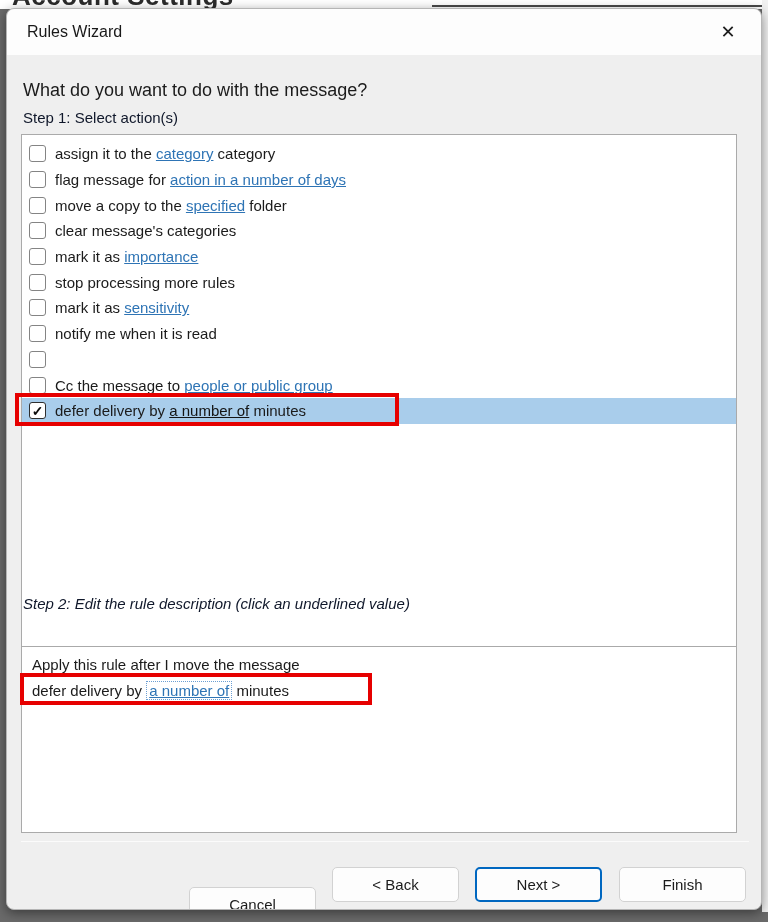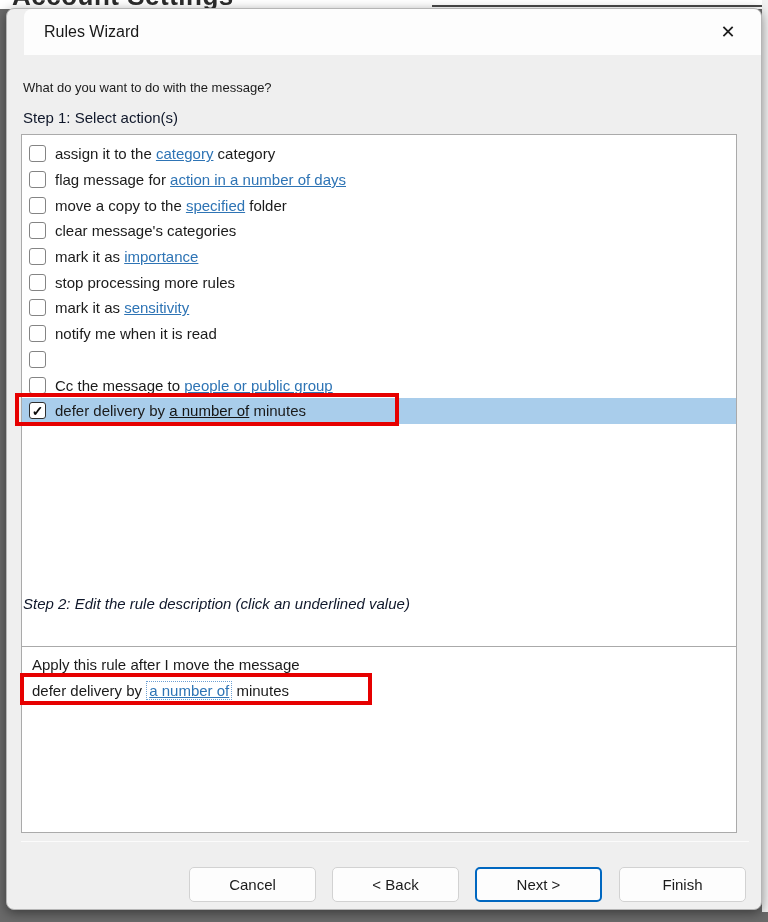--- a/index.html
+++ b/index.html
@@ -7,27 +7,27 @@
   *{box-sizing:border-box;}
 
   
   .bg-top{position:absolute;left:0;top:0;width:762px;height:9px;background:#ffffff;overflow:hidden;}
   .bg-top .bg-text{font-size:26px;font-weight:600;color:#2b2b2b;margin-top:-19px;margin-left:12px;letter-spacing:.5px;white-space:nowrap;}
   .bg-top-line{position:absolute;left:432px;top:5px;width:336px;height:2px;background:#4a4a4a;}
   .bg-right{position:absolute;right:0;top:0;width:6px;height:912px;background:#f1f1f1;}
 
   
   .dialog{position:absolute;left:6px;top:8px;width:756px;height:902px;background:#efefef;
-    border-radius:8px;border:1px solid #b5b5b5;box-shadow:0 3px 12px rgba(0,0,0,.45);overflow:hidden;padding-left:17px;}
+    border-radius:8px;border:1px solid #b5b5b5;box-shadow:0 3px 12px rgba(0,0,0,.45);overflow:hidden;}
   .titlebar{height:46px;background:#fdfdfd;display:flex;align-items:center;border-radius:8px 8px 0 0;}
   .title{margin-left:20px;font-size:16px;color:#191919;}
   .close-btn{margin-left:auto;margin-right:18px;font-size:18px;font-weight:300;color:#1c1c1c;
     width:30px;height:30px;display:flex;align-items:center;justify-content:center;cursor:default;}
 
-  .question{position:absolute;left:16px;top:71px;font-size:13px;color:#1b1b1b;}
+  .question{position:absolute;left:16px;top:71px;font-size:18px;color:#1b1b1b;}
   .step-label{position:absolute;left:16px;font-size:15px;color:#0f172a;}
   .step1{top:100px;}
   .step2{top:586px;font-style:italic;}
 
   .listbox{position:absolute;left:14px;top:125px;width:716px;height:536px;background:#ffffff;
     border:1px solid #aaaaaa;padding-top:6px;overflow:hidden;}
   .row{height:25.7px;display:flex;align-items:center;font-size:15px;color:#1b1b1b;white-space:nowrap;}
   .row.selected{background:#a9cdeb;}
   .cb{width:17px;height:17px;border:1px solid #848484;border-radius:3px;background:#fff;
     margin-left:7px;margin-right:9px;flex:0 0 auto;display:flex;align-items:center;justify-content:center;
@@ -42,21 +42,21 @@
 
   .annotation{position:absolute;border:4px solid #e60000;pointer-events:none;}
   .anno-step1{left:8px;top:384px;width:384px;height:33px;}
   .anno-step2{left:13px;top:664px;width:352px;height:32px;}
 
   .divider{position:absolute;left:14px;top:832px;width:728px;height:1px;background:#bcbcbc;border-bottom:1px solid #fbfbfb;}
 
   .btn{position:absolute;top:858px;width:127px;height:35px;background:#fdfdfd;border:1px solid #d2d2d2;
     border-radius:5px;font-size:15px;color:#1b1b1b;display:flex;align-items:center;justify-content:center;cursor:default;}
   .btn.default{border:2px solid #0067c0;}
-  .btn-cancel{left:182px;} .btn-back{left:325px;} .btn-next{left:468px;} .btn-finish{left:612px;}
+  .btn-cancel{left:182px;margin-top:20px;} .btn-back{left:325px;} .btn-next{left:468px;} .btn-finish{left:612px;}
 </style>
 </head>
 <body>
 
 <div class="bg-top">
   <div class="bg-text">Account Settings</div>
 </div>
 <div class="bg-top-line"></div>
 <div class="bg-right"></div>
 

